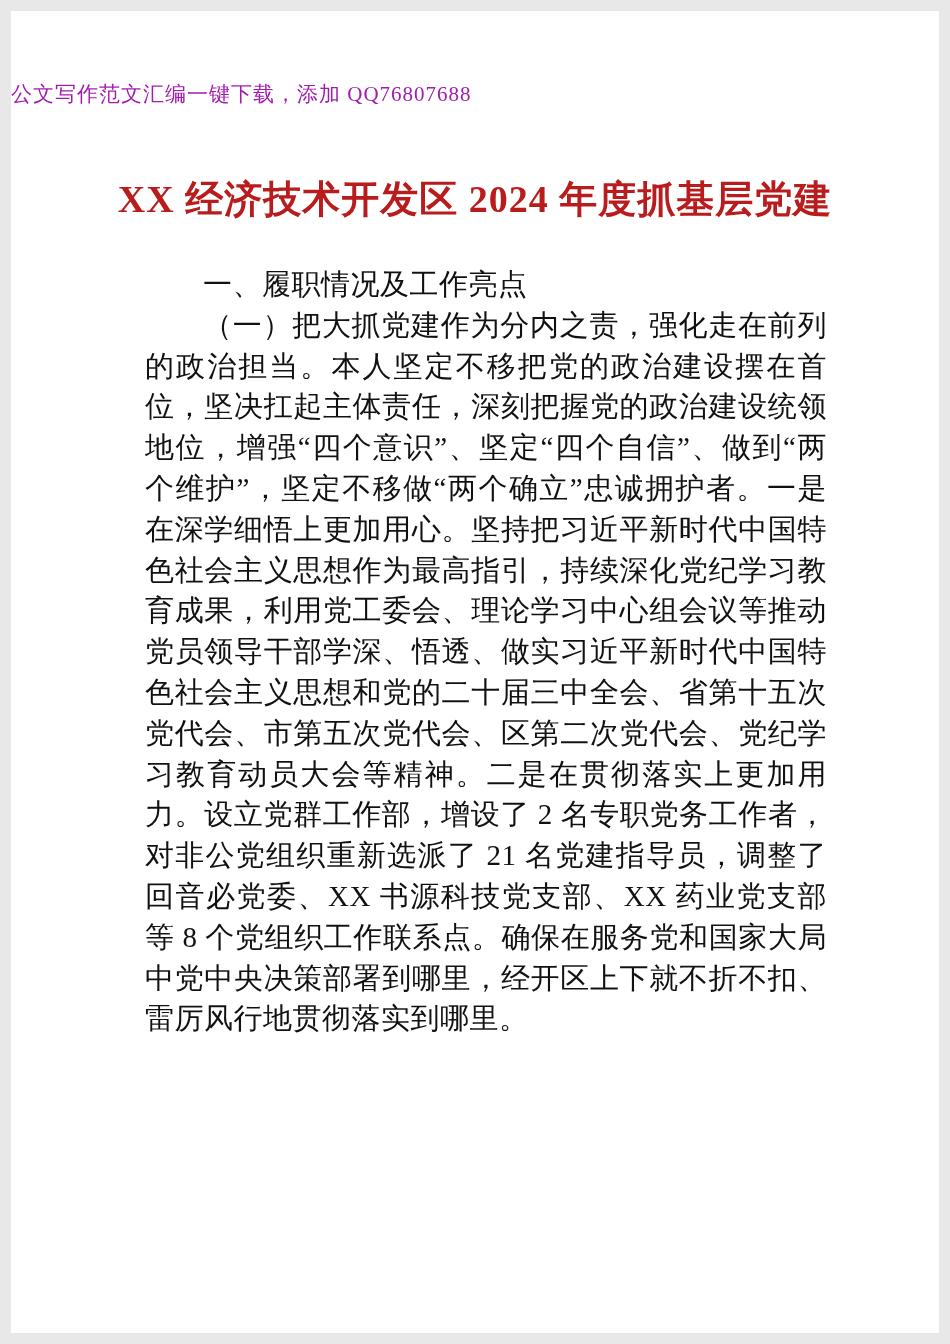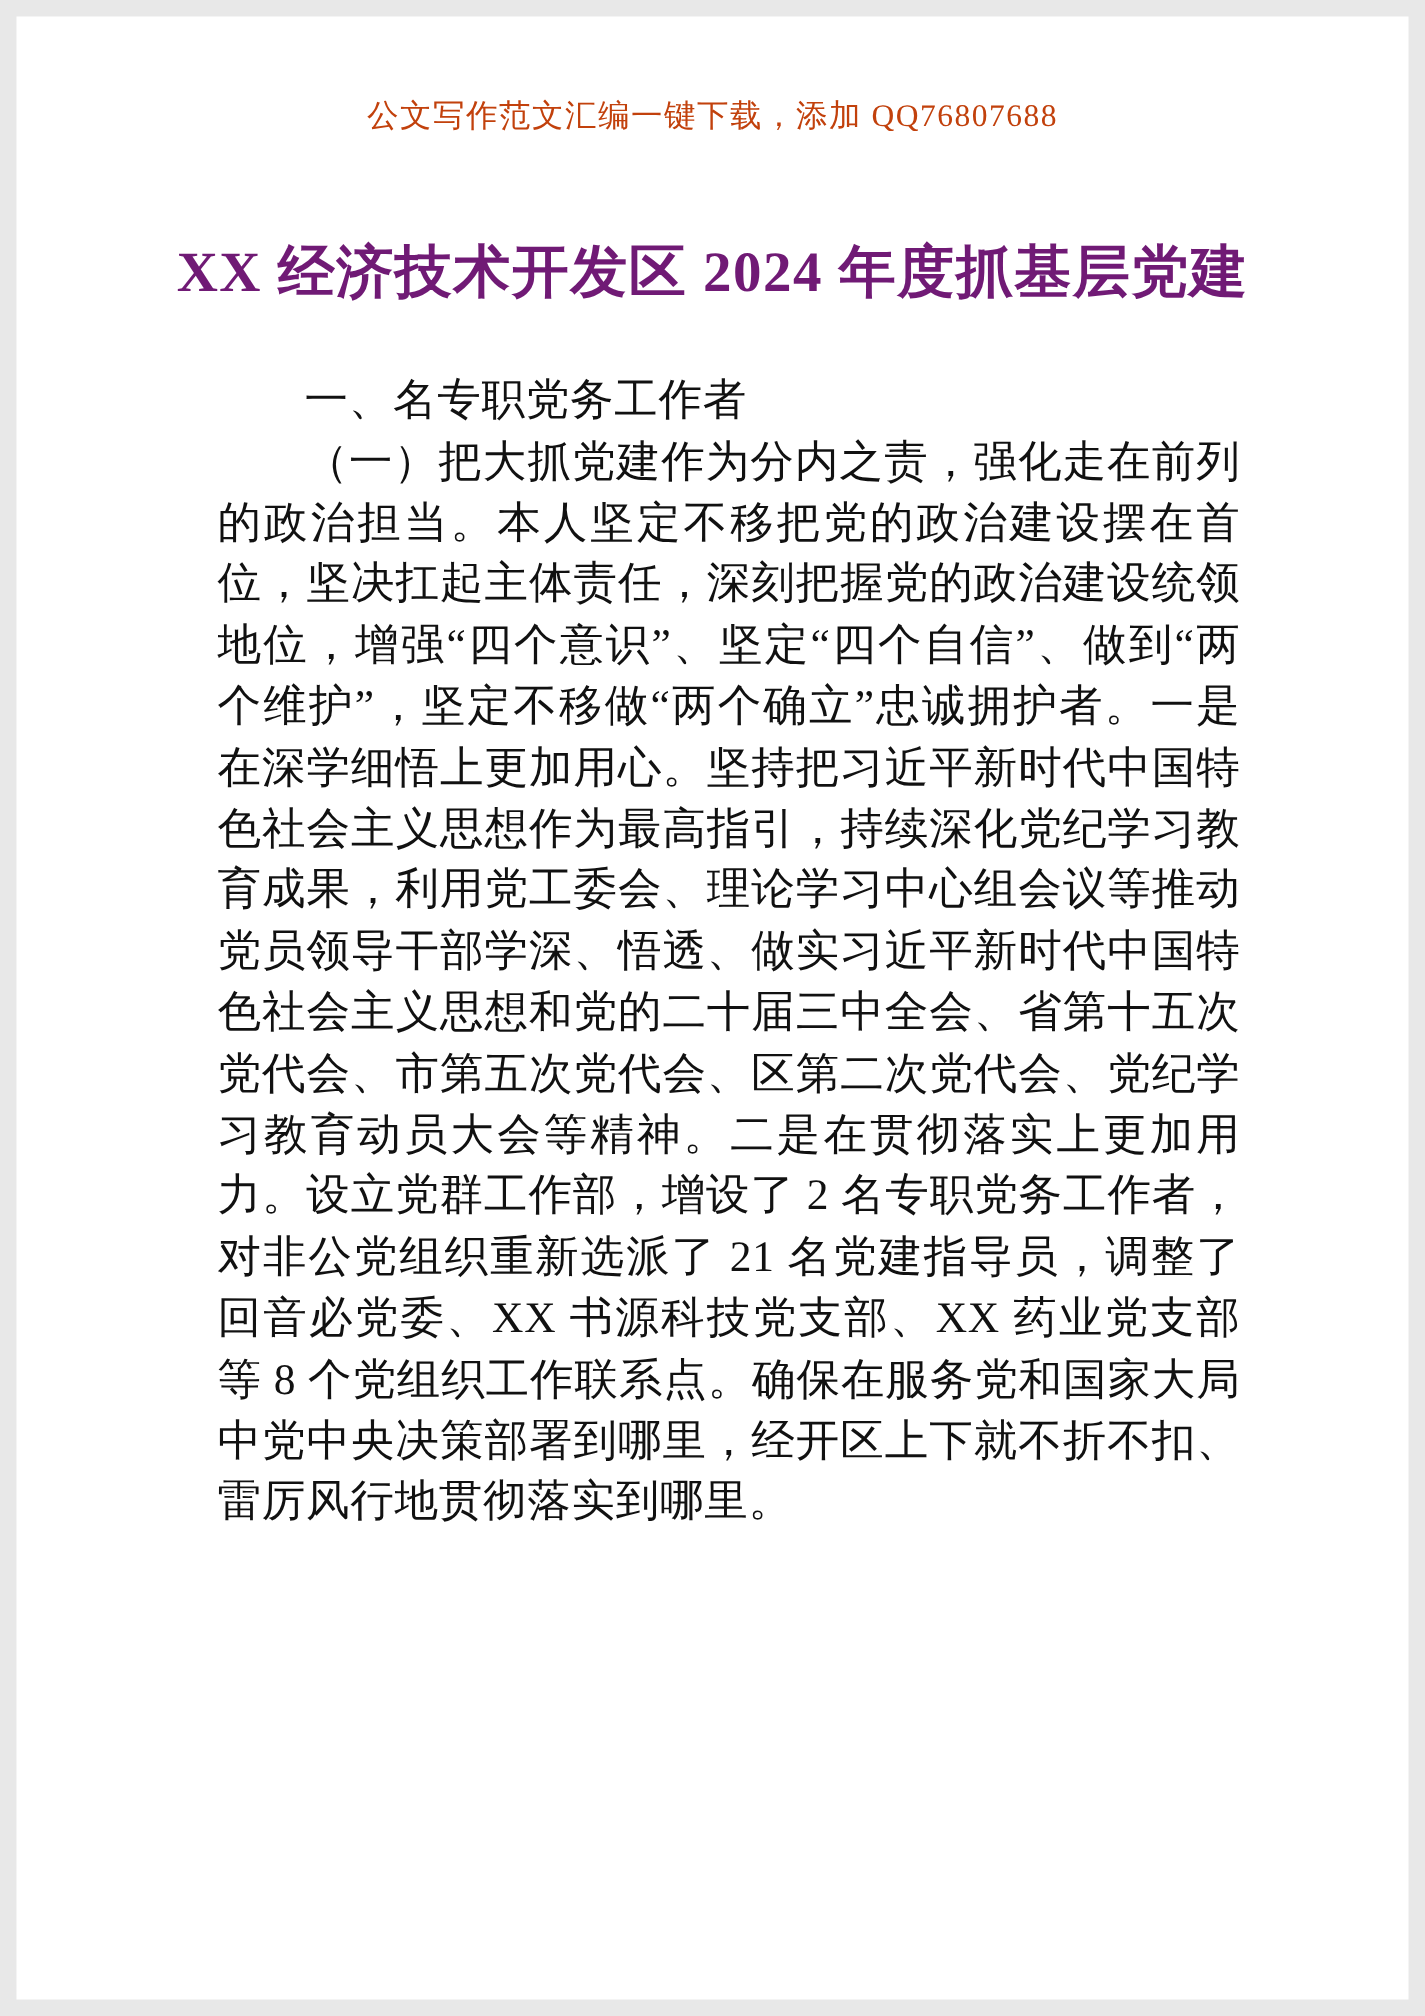--- a/index.html
+++ b/index.html
@@ -14,33 +14,32 @@
     position: absolute;
     left: 11px;
     top: 11px;
     width: 928px;
     height: 1322px;
     background: #ffffff;
     overflow: hidden;
     box-sizing: border-box;
   }
   .notice {
-    margin-top: 54px;
-    text-align: center;
+    margin-top: 71px;
     font-size: 21px;
     letter-spacing: 1px;
-    color: #c2410c;
+    color: #a21caf;
     line-height: 24px;
   }
   .title {
     margin: 54px 58px 0 58px;
     text-align: center;
     font-size: 38px;
     font-weight: 700;
-    color: #701a75;
+    color: #b91c1c;
   }
   .title .title-line {
     line-height: 78px;
     letter-spacing: 1px;
   }
   .doc-body {
     margin: 26px 112px 0 134px;
     font-size: 29px;
     line-height: 40.8px;
     color: #111111;
@@ -59,17 +58,17 @@
 
 <div class="page">
 
   <div class="notice">公文写作范文汇编一键下载，添加 QQ76807688</div>
 
   <div class="title">
     <div class="title-line">XX 经济技术开发区 2024 年度抓基层党建</div>
   </div>
 
   <div class="doc-body">
-    <p>一、名专职党务工作者</p>
+    <p>一、履职情况及工作亮点</p>
     <p>（一）把大抓党建作为分内之责，强化走在前列的政治担当。本人坚定不移把党的政治建设摆在首位，坚决扛起主体责任，深刻把握党的政治建设统领地位，增强“四个意识”、坚定“四个自信”、做到“两个维护”，坚定不移做“两个确立”忠诚拥护者。一是在深学细悟上更加用心。坚持把习近平新时代中国特色社会主义思想作为最高指引，持续深化党纪学习教育成果，利用党工委会、理论学习中心组会议等推动党员领导干部学深、悟透、做实习近平新时代中国特色社会主义思想和党的二十届三中全会、省第十五次党代会、市第五次党代会、区第二次党代会、党纪学习教育动员大会等精神。二是在贯彻落实上更加用力。设立党群工作部，增设了 2 名专职党务工作者，对非公党组织重新选派了 21 名党建指导员，调整了回音必党委、XX 书源科技党支部、XX 药业党支部等 8 个党组织工作联系点。确保在服务党和国家大局中党中央决策部署到哪里，经开区上下就不折不扣、雷厉风行地贯彻落实到哪里。</p>
   </div>
 
 </div>
 
 </body></html>

